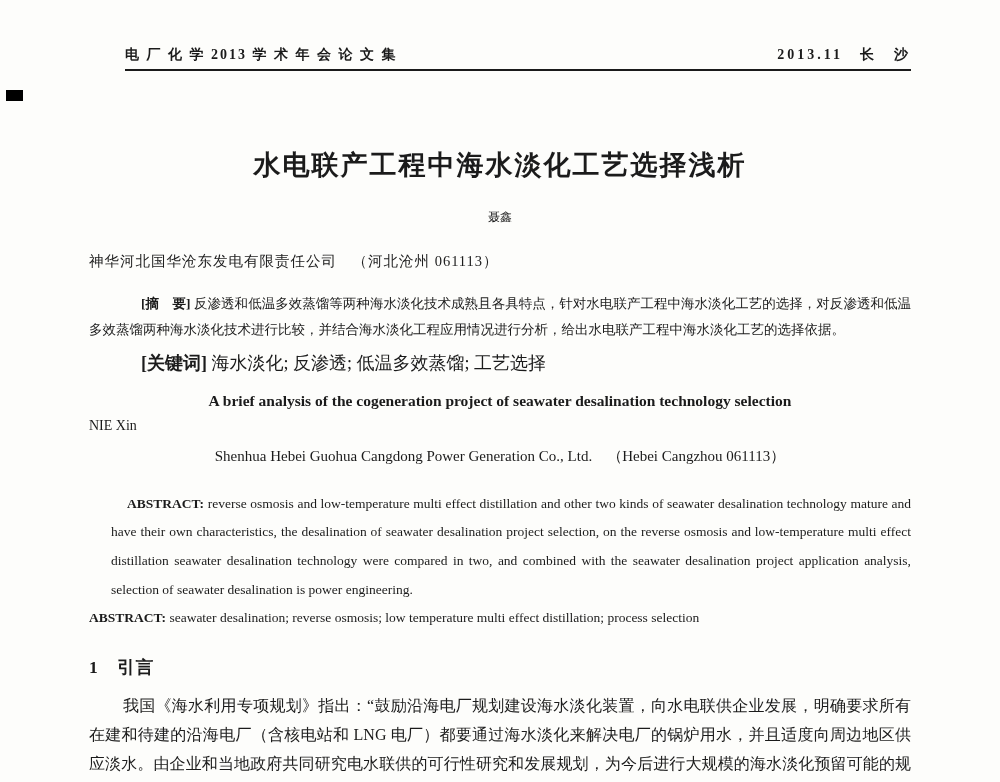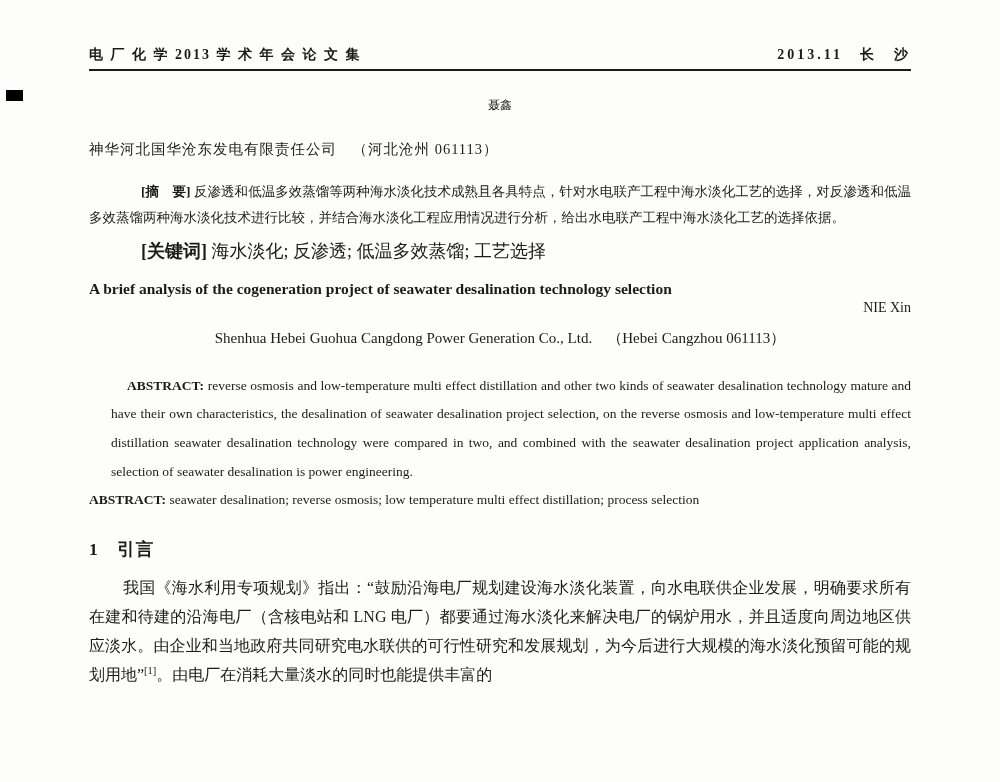--- a/index.html
+++ b/index.html
@@ -16,20 +16,21 @@
 
   .running-header {
     display: flex;
     justify-content: space-between;
     align-items: flex-end;
     margin-top: 46px;
     padding-bottom: 5px;
     border-bottom: 2px solid #1b1b1b;
     font-size: 14px;
     font-weight: bold;
+    margin-left: 36px;
   }
   .running-header .left { letter-spacing: 2px; }
   .running-header .right { letter-spacing: 3px; text-align: right; }
 
   .scan-mark {
     position: absolute;
     left: 6px;
     top: 90px;
     width: 17px;
     height: 11px;
@@ -65,28 +66,28 @@
   }
   .abstract-cn .label, .keywords-cn .label { font-weight: bold; }
   .keywords-cn {
     margin: 2px 0 0 0;
     font-size: 18px;
     line-height: 1.9;
     text-indent: 52px;
   }
 
   .title-en {
-    text-align: left;
+    text-align: center;
     margin-top: 12px;
     font-size: 15.5px;
     font-weight: bold;
   }
   .author-en {
-    text-align: right;
-    margin-top: 2px;
+    text-align: left;
+    margin-top: 8px;
     font-size: 14px;
   }
   .affiliation-en {
     text-align: center;
     margin-top: 13px;
     font-size: 15px;
     font-family: Liberation Serif, serif;
   }
 
   .abstract-en {
@@ -129,20 +130,21 @@
 
   <div class="scan-mark"></div>
 
   <div class="content">
 
     <div class="running-header">
       <span class="left">电 厂 化 学 2013 学 术 年 会 论 文 集</span>
       <span class="right">2013.11　长　沙</span>
     </div>
 
+    <div class="paper-title">水电联产工程中海水淡化工艺选择浅析</div>
 
     <div class="author-cn">聂鑫</div>
 
     <div class="affiliation-cn">神华河北国华沧东发电有限责任公司　（河北沧州 061113）</div>
 
     <p class="abstract-cn"><span class="label">[摘　要]</span>
       <span>反渗透和低温多效蒸馏等两种海水淡化技术成熟且各具特点，针对水电联产工程中海水淡化工艺的选择，对反渗透和低温多效蒸馏两种海水淡化技术进行比较，并结合海水淡化工程应用情况进行分析，给出水电联产工程中海水淡化工艺的选择依据。</span></p>
 
     <p class="keywords-cn"><span class="label">[关键词]</span>
       <span>海水淡化; 反渗透; 低温多效蒸馏; 工艺选择</span></p>

